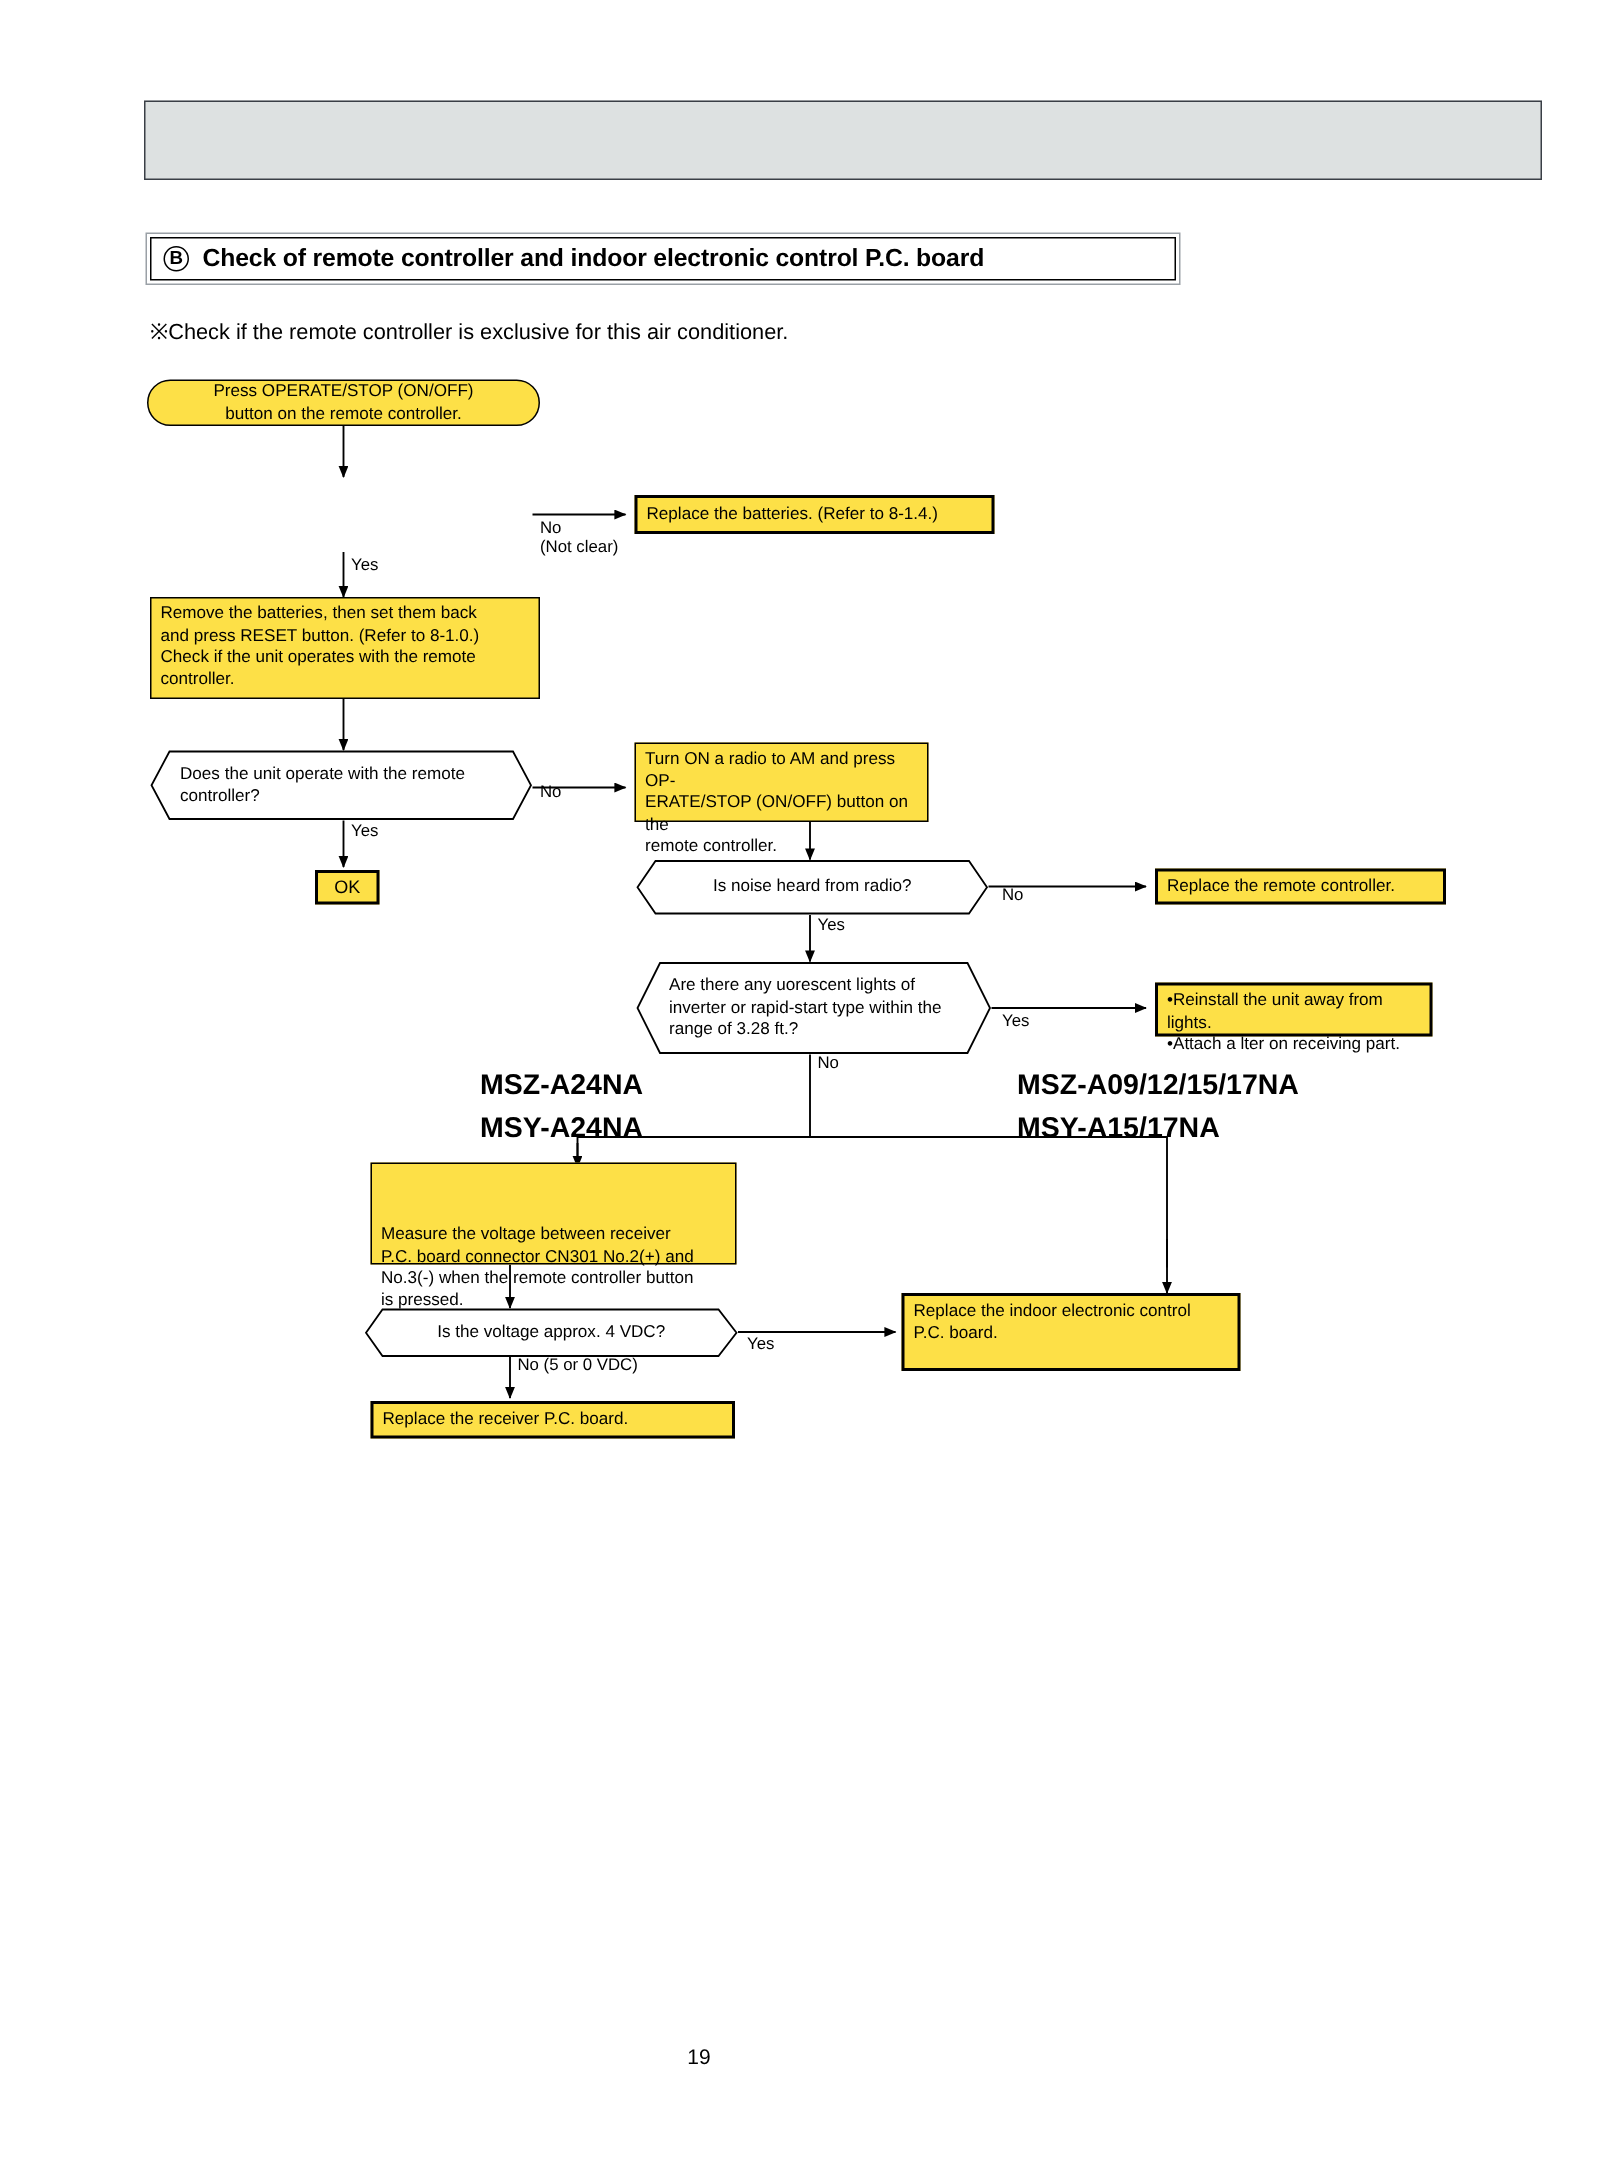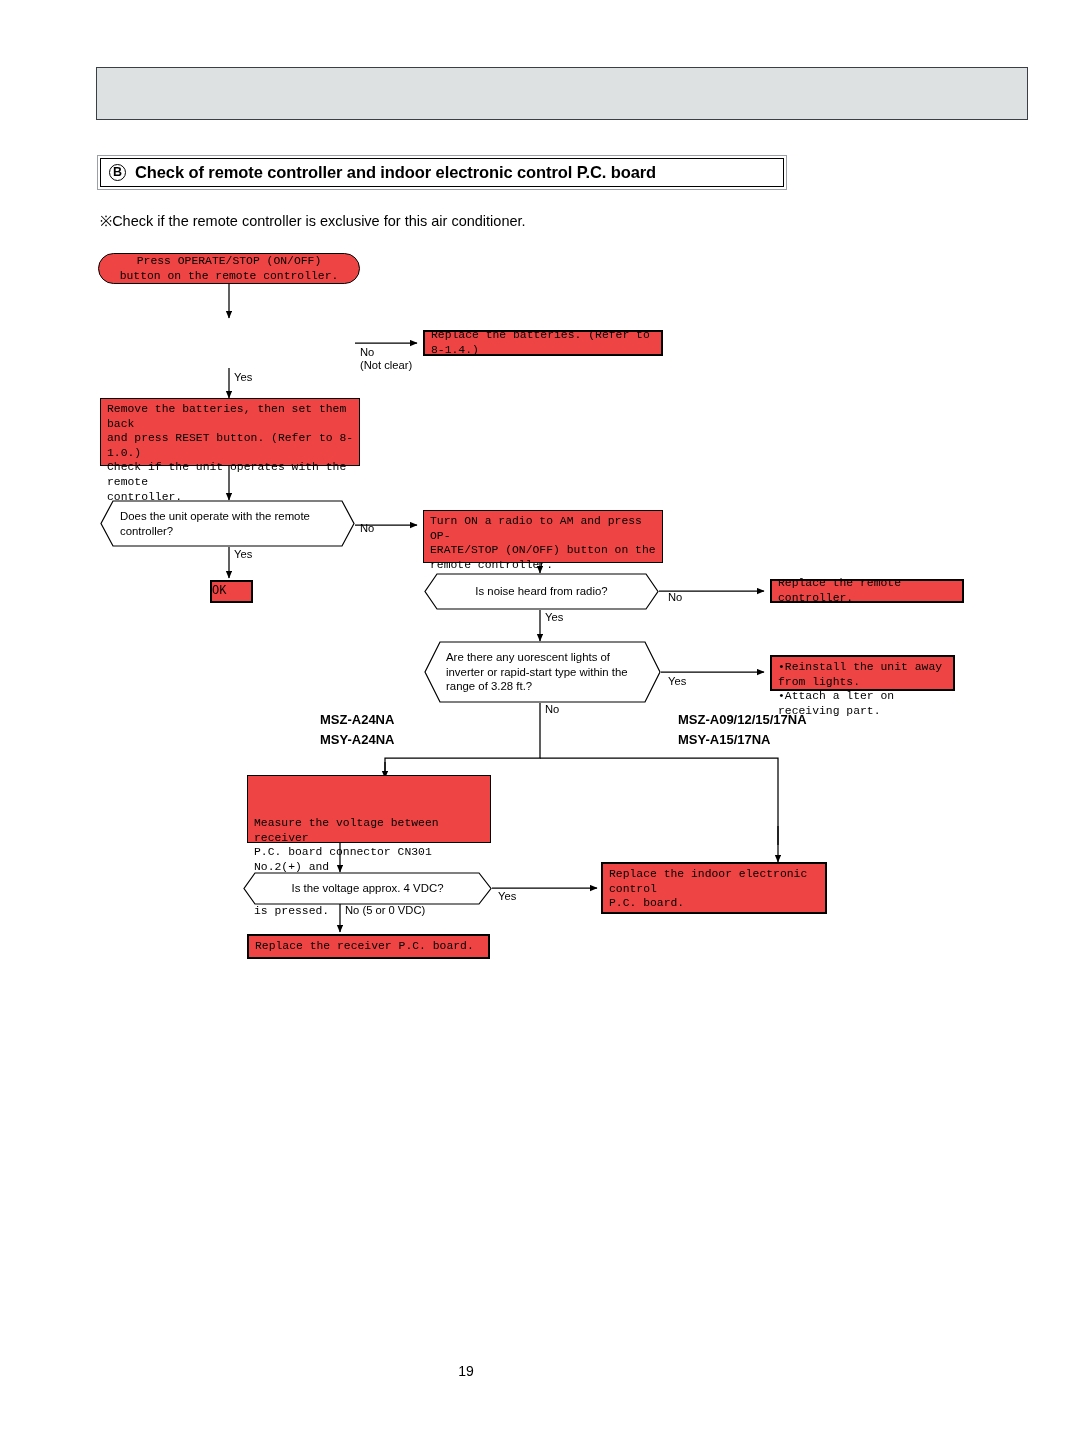--- a/index.html
+++ b/index.html
@@ -89,25 +89,24 @@
     top: 1363px;
     width: 932px;
     text-align: center;
     font-size: 14px;
   }
 
   
   .node {
     position: absolute;
     box-sizing: border-box;
-    background: #ef4444;
+    background: #fde047;
     font-size: 11.4px;
     line-height: 1.28;
     color: #000;
-    font-family: Liberation Mono, monospace;
   }
 
   
   .n-stadium {
     border: 1.2px solid #000;
     border-radius: 40px;
     display: flex;
     align-items: center;
     justify-content: center;
     text-align: center;
@@ -127,20 +126,21 @@
     display: flex;
     align-items: flex-start;
     padding: 3px 5px 3px 6px;
   }
   .n-result.vcenter { align-items: center; }
 
   .n-ok {
     border: 2.3px solid #000;
     display: flex;
     align-items: center;
+    justify-content: center;
     font-size: 12px;
   }
 
   
   .n-decision {
     position: absolute;
     box-sizing: border-box;
   }
   .n-decision .hexbg {
     position: absolute;
@@ -165,21 +165,21 @@
     font-size: 11.2px;
     line-height: 1.2;
     white-space: pre;
     color: #000;
     background: transparent;
   }
 
   
   .model-label {
     position: absolute;
-    font-size: 13px;
+    font-size: 19px;
     font-weight: bold;
     line-height: 1.5;
     white-space: pre-line;
   }
 
   
   #wires {
     position: absolute;
     left: 0; top: 0;
     width: 1080px;
@@ -270,21 +270,21 @@
     <div class="hextext" style="padding-left:20px; padding-right:16px;">
       <span style="white-space:pre-line;">Does the unit operate with the remote
 controller?</span>
     </div>
   </div>
 
   <div class="node n-ok" style="left:210px; top:580px; width:43px; height:23px;">
     <span>OK</span>
   </div>
 
-  <div class="node n-process" style="left:423px; top:495px; width:240px; height:53px;margin-top:15px;">
+  <div class="node n-process" style="left:423px; top:495px; width:196px; height:53px;">
     <span style="white-space:pre-line;">Turn ON a radio to AM and press OP-
 ERATE/STOP (ON/OFF) button on the
 remote controller.</span>
   </div>
 
   <div class="n-decision centered" style="left:424px; top:573px; width:235px; height:37px;">
     <svg class="hexbg" viewBox="0 0 235 37" preserveAspectRatio="none">
       <polygon points="13,1 222,1 234,18.5 222,36 13,36 1,18.5" fill="#fff" stroke="#000" stroke-width="1.2" vector-effect="non-scaling-stroke"></polygon>
     </svg>
     <div class="hextext">

